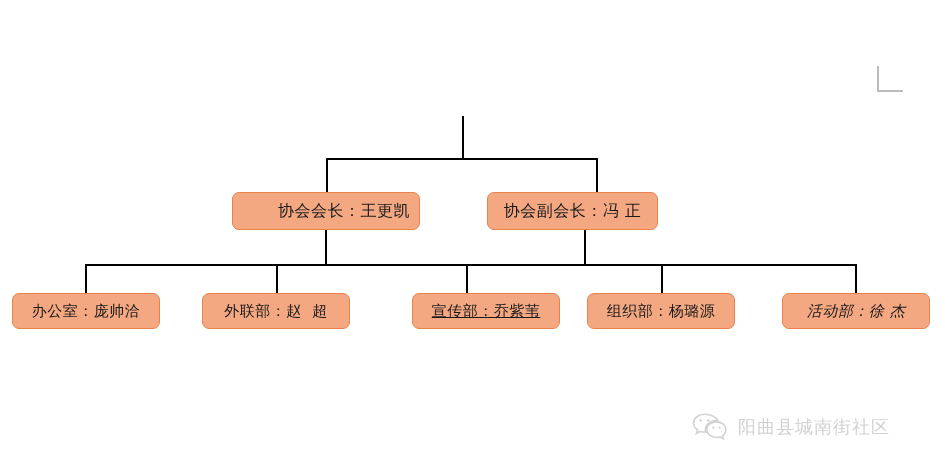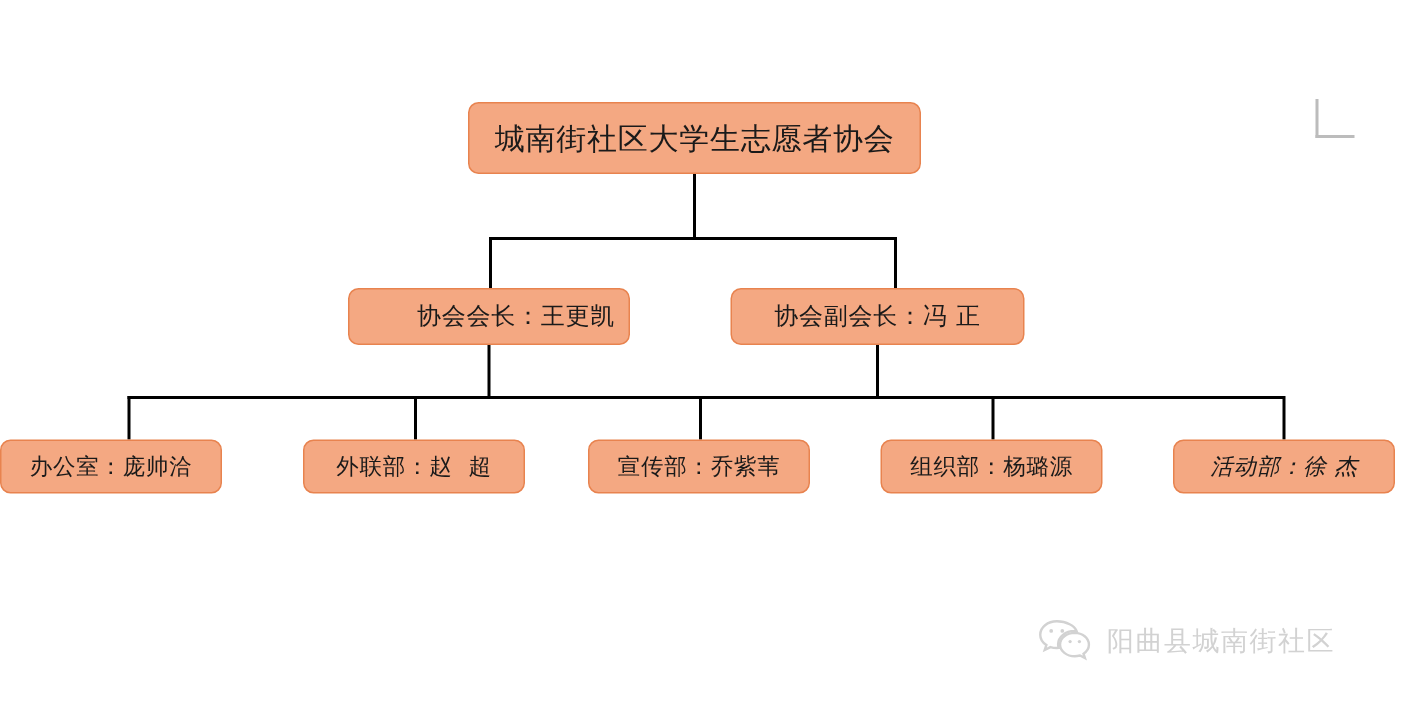--- a/index.html
+++ b/index.html
@@ -38,31 +38,31 @@
     top: 68px;
     width: 302px;
     height: 48px;
     font-size: 20px;
   }
   .node-l2 {
     height: 38px;
     font-size: 16px;
   }
   .node-vp1 { left: 232px; top: 192px; width: 188px; padding-left: 36px; }
-  .node-vp2 { left: 487px; top: 192px; width: 196px; }
+  .node-vp2 { left: 487px; top: 192px; width: 171px; }
 
   .node-l3 {
     top: 293px;
     height: 36px;
     width: 148px;
     font-size: 15px;
   }
-  .n3-1 { left: 0; }
+  .n3-1 { left: 12px; }
   .n3-2 { left: 202px; text-align: right; }
-  .n3-3 { left: 392px; }
+  .n3-3 { left: 412px; text-decoration: underline; }
   .n3-4 { left: 587px; }
   .n3-5 { left: 782px; font-style: italic; }
 
   
   .line {
     position: absolute;
     background: #000000;
   }
   .v { width: 2px; }
   .h { height: 2px; }
@@ -93,21 +93,20 @@
     letter-spacing: 1px;
     white-space: pre;
   }
   #footer svg { display: block; }
 </style>
 </head>
 <body>
 
 <div id="canvas">
 
-  <div class="node node-root">城南街社区大学生志愿者协会</div>
 
   <div class="line v" style="left:462px; top:116px; height:43px;"></div>
   <div class="line h" style="left:326px; top:158px; width:272px;"></div>
   <div class="line v" style="left:326px; top:158px; height:34px;"></div>
   <div class="line v" style="left:596px; top:158px; height:34px;"></div>
 
   <div class="node node-l2 node-vp1">协会会长：王更凯</div>
   <div class="node node-l2 node-vp2">协会副会长：冯 正</div>
 
   <div class="line v" style="left:325px; top:230px; height:35px;"></div>

